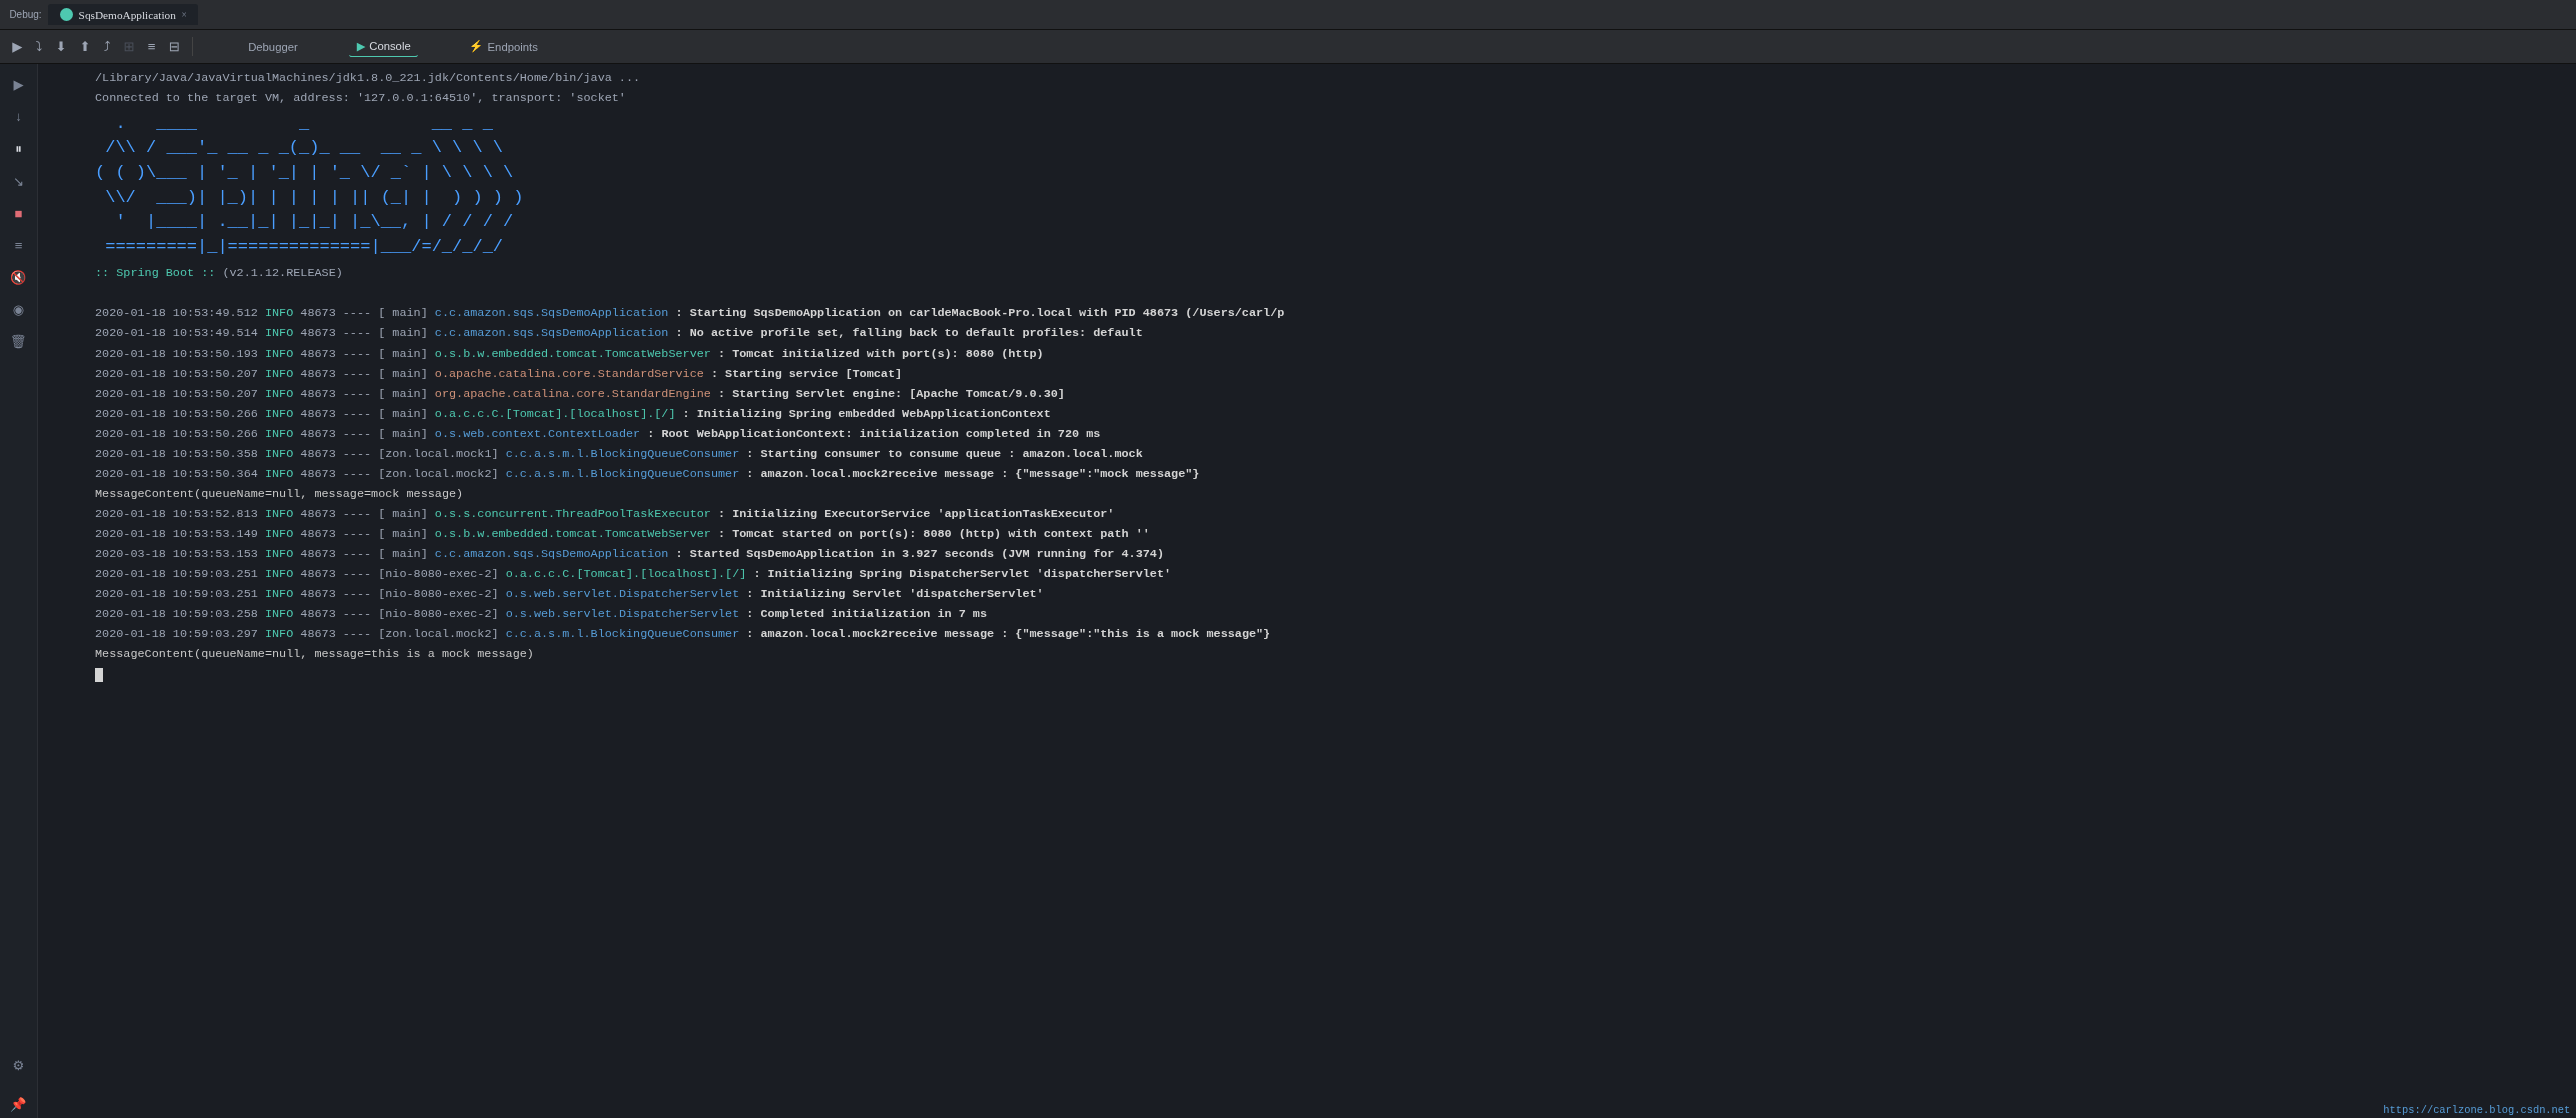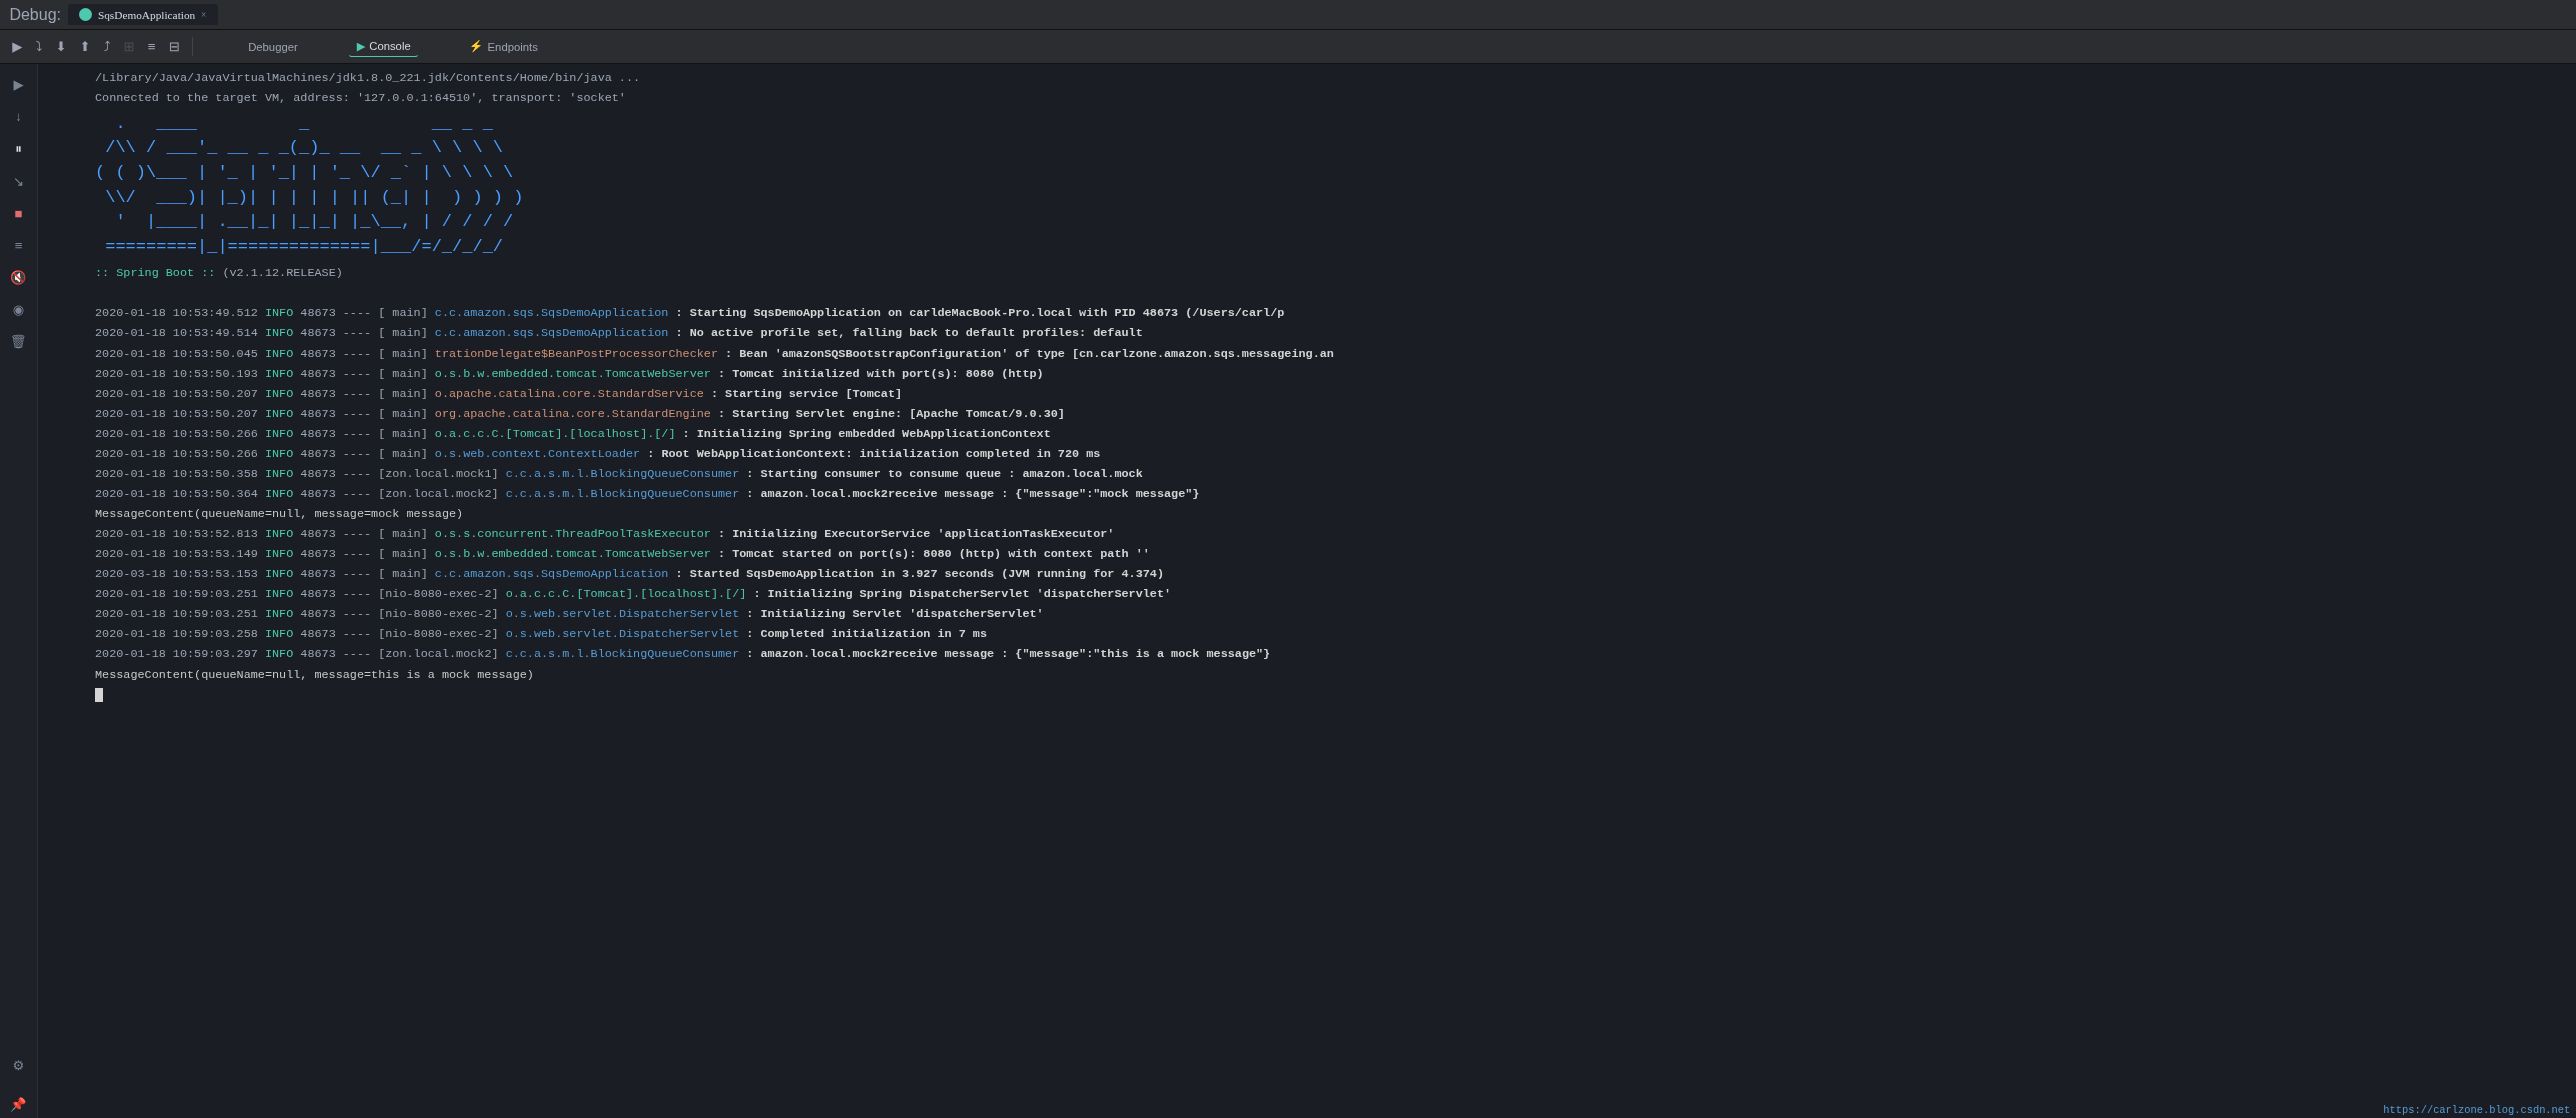--- a/index.html
+++ b/index.html
@@ -18,21 +18,21 @@
       background: #2b2d31;
       height: 30px;
       display: flex;
       align-items: center;
       padding: 0 9.4px;
       border-bottom: 0.9px solid #111;
     }
     .title-bar-text {
       color: #9da5b4;
       font-family: Arial, sans-serif;
-      font-size: 16px;
+      font-size: 10px;
       display: flex;
       align-items: center;
       gap: 5.7px;
     }
     .tab-active {
       background: #1e2228;
       color: #d7dae0;
       padding: 3.8px 11.3px;
       border-radius: 2.8px 2.8px 0 0;
       display: flex;
@@ -274,23 +274,20 @@
       <div class="console-line">&nbsp;</div>
 
       <div class="console-line">
         <span class="log-date">2020-01-18 10:53:49.512  </span><span class="log-level-info">INFO</span><span class="log-pid"> 48673 ---- [           main] </span><span class="log-class-sqs">c.c.amazon.sqs.SqsDemoApplication       </span><span class="log-message">: Starting SqsDemoApplication on carldeMacBook-Pro.local with PID 48673 (/Users/carl/p</span>
       </div>
 
       <div class="console-line">
         <span class="log-date">2020-01-18 10:53:49.514  </span><span class="log-level-info">INFO</span><span class="log-pid"> 48673 ---- [           main] </span><span class="log-class-sqs">c.c.amazon.sqs.SqsDemoApplication       </span><span class="log-message">: No active profile set, falling back to default profiles: default</span>
       </div>
 
-      <div class="console-line">
-        <span class="log-date">2020-01-18 10:53:50.045  </span><span class="log-level-info">INFO</span><span class="log-pid"> 48673 ---- [           main] </span><span class="log-class-apache">trationDelegate$BeanPostProcessorChecker</span><span class="log-message"> : Bean 'amazonSQSBootstrapConfiguration' of type [cn.carlzone.amazon.sqs.messageing.an</span>
-      </div>
 
       <div class="console-line">
         <span class="log-date">2020-01-18 10:53:50.193  </span><span class="log-level-info">INFO</span><span class="log-pid"> 48673 ---- [           main] </span><span class="log-class-tomcat">o.s.b.w.embedded.tomcat.TomcatWebServer </span><span class="log-message">: Tomcat initialized with port(s): 8080 (http)</span>
       </div>
 
       <div class="console-line">
         <span class="log-date">2020-01-18 10:53:50.207  </span><span class="log-level-info">INFO</span><span class="log-pid"> 48673 ---- [           main] </span><span class="log-class-apache">o.apache.catalina.core.StandardService   </span><span class="log-message">: Starting service [Tomcat]</span>
       </div>
 
       <div class="console-line">

